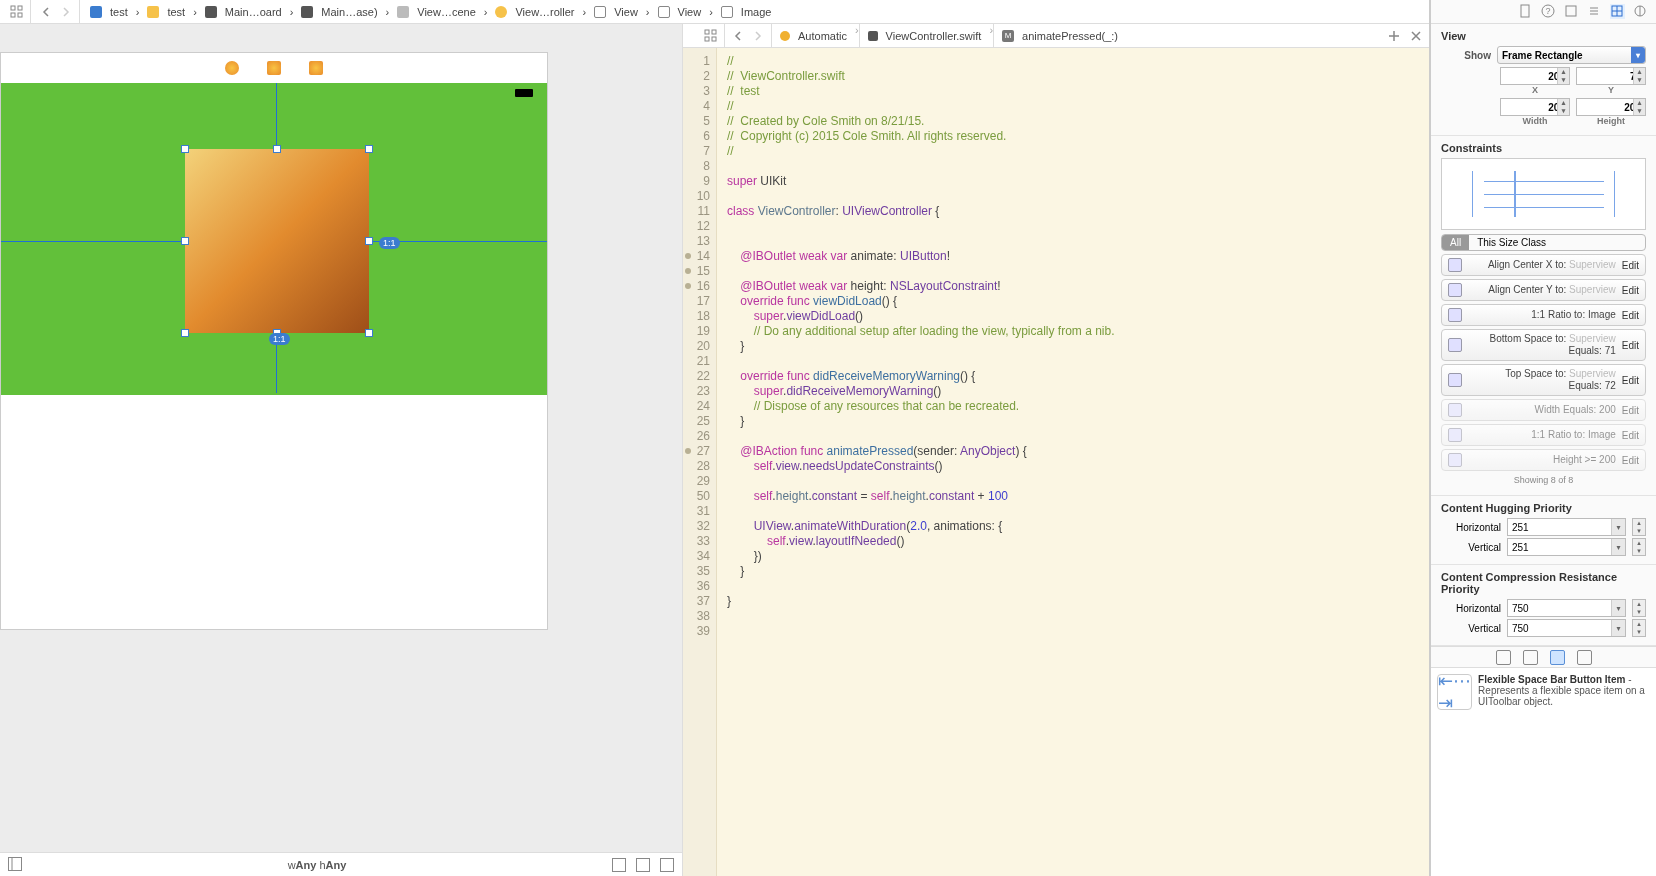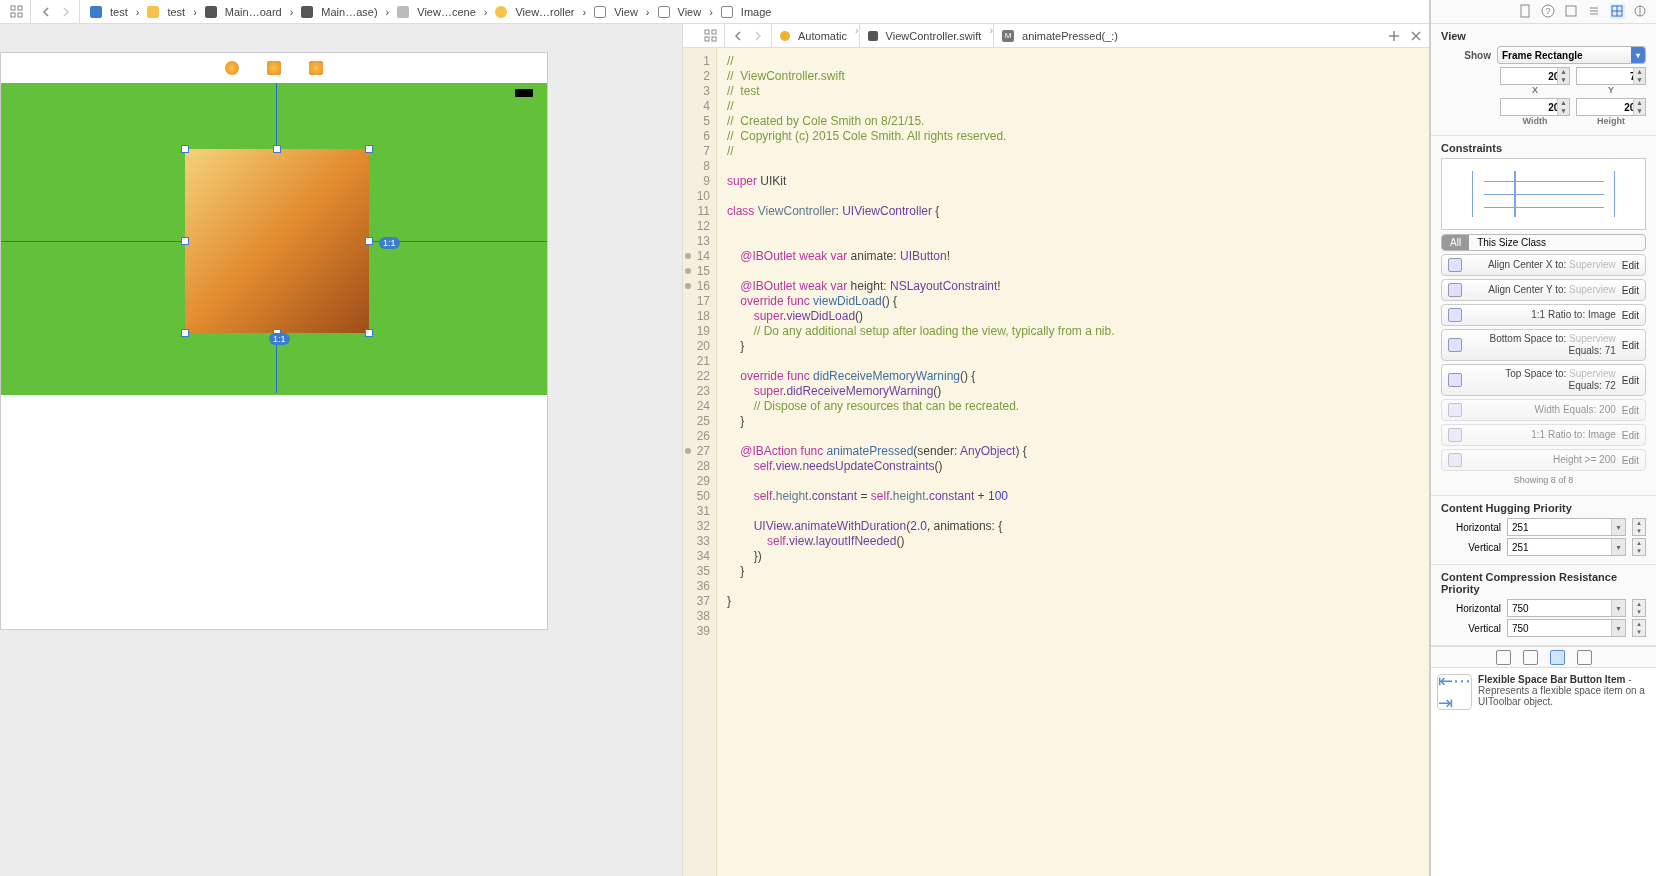--- a/index.html
+++ b/index.html
@@ -210,20 +210,32 @@
             <div class="handle h-tm"></div>
             <div class="handle h-tr"></div>
             <div class="handle h-ml"></div>
             <div class="handle h-mr"></div>
             <div class="handle h-bl"></div>
             <div class="handle h-bm"></div>
             <div class="handle h-br"></div>
           </div>
           <div class="badge" style="left:378px; top:184px">1:1</div>
           <div class="badge" style="left:268px; top:280px">1:1</div>
+        </div>
+      </div>
+      <div class="ib-bottom">
+        <div><svg width="14" height="14">
+              <rect x="0.5" y="0.5" width="13" height="13" fill="none" stroke="#888"></rect>
+              <line x1="4" y1="0" x2="4" y2="14" stroke="#888"></line>
+            </svg></div>
+        <div class="mid"><span>w</span><b>Any</b> <span>h</span><b>Any</b></div>
+        <div class="tools">
+          <span class="tool"></span>
+          <span class="tool"></span>
+          <span class="tool"></span>
         </div>
       </div>
     </div>
 
     <div class="code-pane">
       <div class="code-top">
         <div class="left">
           <span class="cicon">
               <svg width="14" height="14">
                 <rect x="1" y="1" width="4" height="4" fill="none" stroke="#888"></rect>

